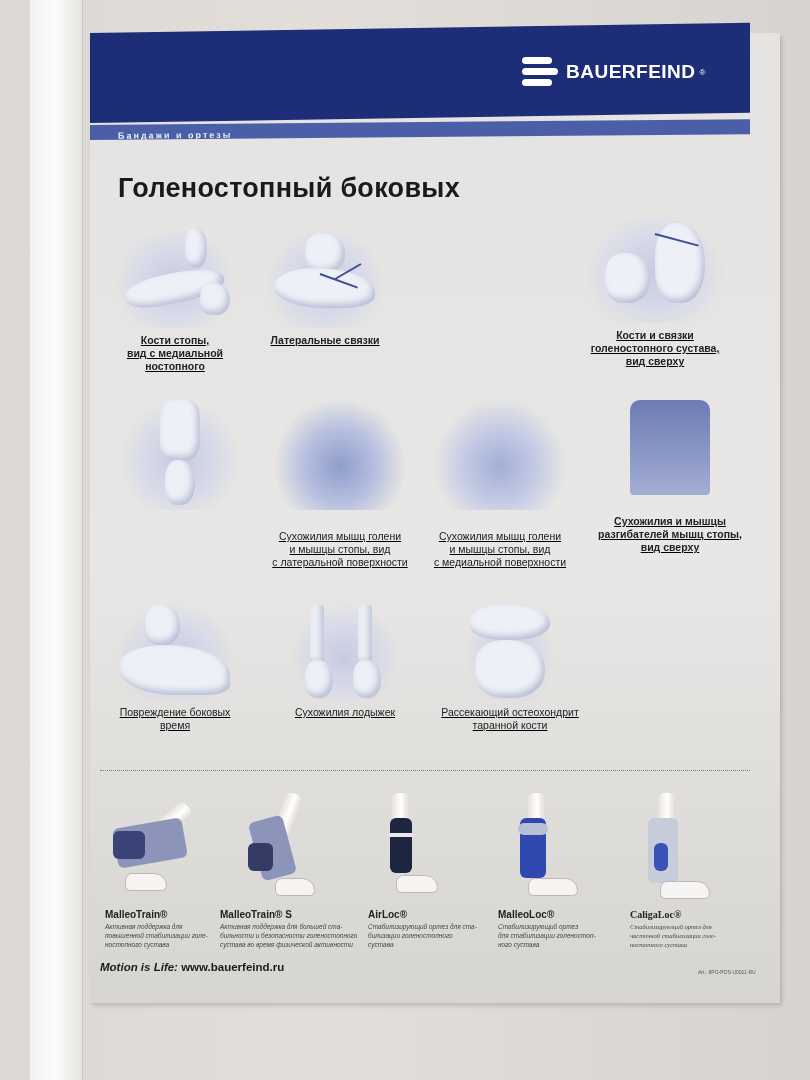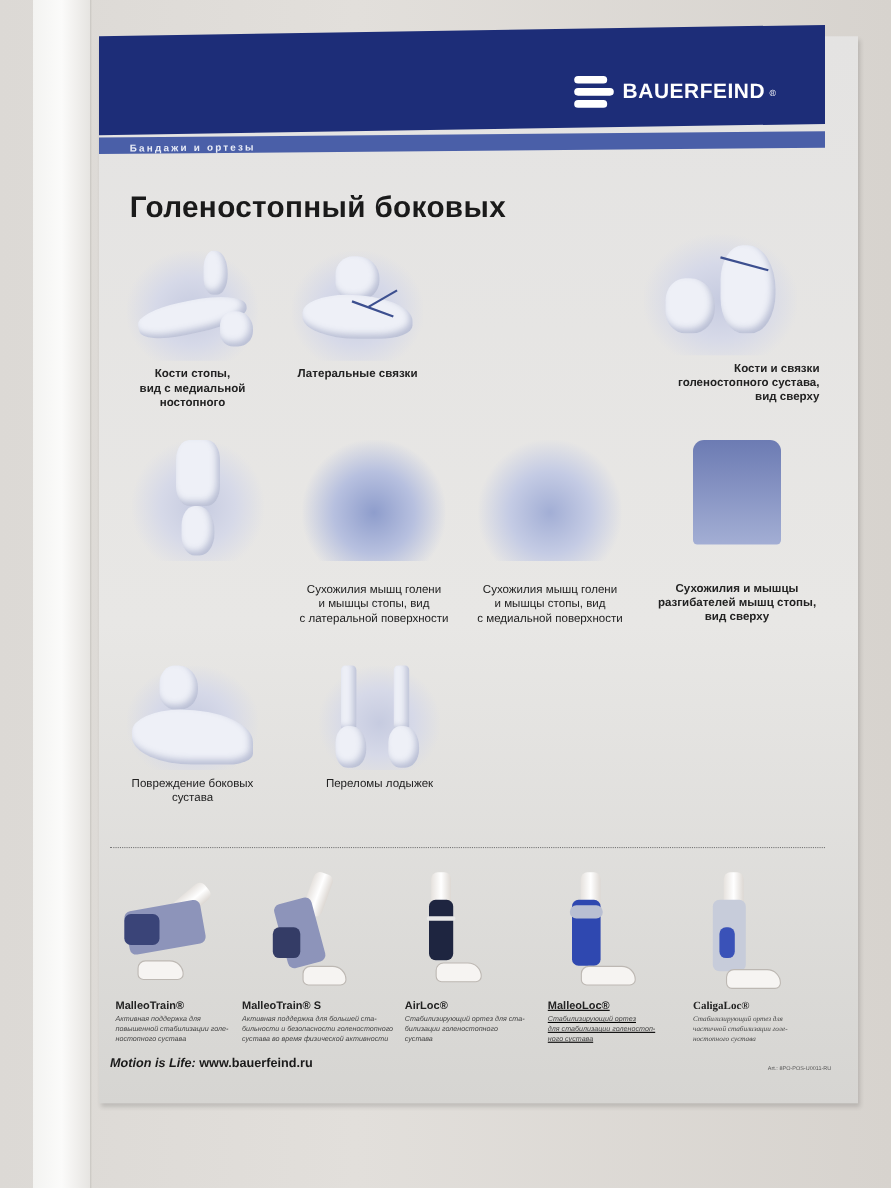--- a/index.html
+++ b/index.html
@@ -3,27 +3,27 @@
 <meta charset="utf-8">
 <style>
   html,body{margin:0;padding:0;}
   body{width:810px;height:1080px;position:relative;overflow:hidden;background:#d9d6d2;font-family:"Liberation Sans",sans-serif;}
   .wall{position:absolute;inset:0;background:linear-gradient(90deg,#dcd9d5 0%,#e2dfdb 40%,#d7d3ce 100%);}
   .frame-strip{position:absolute;left:30px;top:0;width:52px;height:1080px;background:linear-gradient(90deg,#f3f3f1 0%,#fbfbfa 50%,#e6e4e1 100%);border-right:1px solid #c9c6c1;}
   .poster{position:absolute;left:90px;top:33px;width:690px;height:970px;background:linear-gradient(180deg,#e4e3e2 0%,#e8e7e5 55%,#d6d5d2 100%);box-shadow:2px 3px 4px rgba(0,0,0,.15);}
   .blue-band{position:absolute;left:0;top:0;width:660px;height:90px;background:#1d2d78;transform:skewY(-0.9deg);transform-origin:left top;}
   .sub-band{position:absolute;left:0;top:92px;width:660px;height:15px;background:#4a5fa8;transform:skewY(-0.5deg);transform-origin:left top;}
   .sub-band span{color:#e8ecf7;font-size:9px;letter-spacing:2px;padding-left:28px;line-height:15px;font-weight:bold;}
-  .logo{position:absolute;left:432px;top:34px;display:flex;align-items:center;gap:4px;}
+  .logo{position:absolute;left:432px;top:22px;display:flex;align-items:center;gap:4px;}
   .logo-mark{width:40px;height:34px;position:relative;}
   .logo-mark i{position:absolute;left:0;height:7px;background:#fff;border-radius:4px;}
   .logo-text{color:#fff;font-weight:bold;font-size:19px;letter-spacing:0.5px;}
   .logo-reg{color:#fff;font-size:8px;vertical-align:top;}
   .title{position:absolute;left:28px;top:140px;font-size:27px;font-weight:bold;color:#1a1a1a;letter-spacing:0.3px;}
-  .cell{position:absolute;text-align:center;}
+  .cell{position:absolute;text-align:center;text-decoration:underline;}
   .ill{margin:0 auto;background:radial-gradient(ellipse at 50% 55%,#c6cbe0 0%,#d6d9e8 40%,rgba(226,226,230,0) 72%);position:relative;}
   .ill .bone{position:absolute;background:#eef0f7;border-radius:40% 50% 45% 40%;box-shadow:inset -3px -4px 6px rgba(90,100,150,.35);}
   .ill .lig{position:absolute;height:2px;background:#3c4f8f;transform-origin:left center;}
   .cap{font-size:10.5px;font-weight:bold;color:#222;line-height:13px;margin-top:6px;}
   .section-head{position:absolute;left:0;width:660px;top:548px;text-align:center;font-size:10px;font-weight:bold;color:#222;}
   .inj .cap{font-weight:normal;font-size:10.5px;color:#222;}
   .dotline{position:absolute;left:10px;top:737px;width:650px;border-top:1px dotted #777;}
   .prod{position:absolute;top:760px;width:110px;}
   .prod .pic{height:110px;position:relative;}
   .leg{position:absolute;width:18px;background:linear-gradient(90deg,#e6e2de,#fff,#ddd8d3);border-radius:6px;}
@@ -77,21 +77,21 @@
       <div class="bone" style="left:10px;top:40px;width:100px;height:40px;border-radius:40% 60% 30% 50%;"></div>
       <div class="lig" style="left:55px;top:45px;width:40px;transform:rotate(20deg);"></div>
       <div class="lig" style="left:70px;top:50px;width:30px;transform:rotate(-30deg);"></div>
     </div>
     <div class="cap">
         <div>Латеральные связки</div>
       </div>
   </div>
 
 
-  <div class="cell" style="left:475px;top:180px;width:180px;text-align:right;">
+  <div class="cell" style="left:475px;top:180px;width:180px;">
     <div class="ill" style="width:140px;height:110px;">
       <div class="bone" style="left:20px;top:40px;width:45px;height:50px;"></div>
       <div class="bone" style="left:70px;top:10px;width:50px;height:80px;"></div>
       <div class="lig" style="left:70px;top:20px;width:45px;transform:rotate(15deg);"></div>
     </div>
     <div class="cap">
         <div>Кости и связки</div>
         <div>голеностопного сустава,</div>
         <div>вид сверху</div>
       </div>
@@ -117,51 +117,61 @@
     <div class="ill" style="width:130px;height:110px;background:radial-gradient(ellipse at 50% 60%,#a2aed5 0%,#c4cbe4 40%,rgba(226,226,230,0) 72%);"></div>
     <div class="cap" style="margin-top:20px;font-weight:normal;">
         <div>Сухожилия мышц голени</div>
         <div>и мышцы стопы, вид</div>
         <div>с медиальной поверхности</div>
       </div>
   </div>
 
   <div class="cell" style="left:495px;top:367px;width:170px;">
     <div class="ill" style="width:80px;height:95px;background:linear-gradient(180deg,#6c7bb3,#a3aed4);border-radius:10px 10px 4px 4px;"></div>
-    <div class="cap" style="margin-top:34px;">
+    <div class="cap" style="margin-top:20px;">
         <div>Сухожилия и мышцы</div>
         <div>разгибателей мышц стопы,</div>
         <div>вид сверху</div>
       </div>
   </div>
 
 
   <div class="cell inj" style="left:15px;top:572px;width:140px;">
     <div class="ill" style="width:120px;height:95px;">
       <div class="bone" style="left:30px;top:0;width:35px;height:40px;"></div>
       <div class="bone" style="left:5px;top:40px;width:110px;height:50px;border-radius:40% 60% 20% 50%;"></div>
     </div>
     <div class="cap">
         <div>Повреждение боковых</div>
-        <div>сустава</div>
+        <div>время</div>
       </div>
   </div>
 
   <div class="cell inj" style="left:185px;top:572px;width:140px;">
     <div class="ill" style="width:110px;height:95px;">
       <div class="bone" style="left:20px;top:0;width:14px;height:60px;border-radius:4px;"></div>
       <div class="bone" style="left:15px;top:55px;width:28px;height:38px;"></div>
       <div class="bone" style="left:68px;top:0;width:14px;height:60px;border-radius:4px;"></div>
       <div class="bone" style="left:63px;top:55px;width:28px;height:38px;"></div>
     </div>
     <div class="cap">
-        <div>Переломы лодыжек</div>
-      </div>
-  </div>
-
+        <div>Сухожилия лодыжек</div>
+      </div>
+  </div>
+
+  <div class="cell inj" style="left:340px;top:572px;width:160px;">
+    <div class="ill" style="width:90px;height:95px;">
+      <div class="bone" style="left:5px;top:0;width:80px;height:35px;"></div>
+      <div class="bone" style="left:10px;top:35px;width:70px;height:58px;"></div>
+    </div>
+    <div class="cap">
+        <div>Рассекающий остеохондрит</div>
+        <div>таранной кости</div>
+      </div>
+  </div>
 
 
   <div class="dotline"></div>
 
   <div class="prod" style="left:15px;">
     <div class="pic">
       <div class="leg" style="left:55px;top:5px;height:50px;transform:rotate(50deg);"></div>
       <div class="brace" style="left:10px;top:30px;width:70px;height:40px;background:#8d94ba;transform:rotate(-10deg);"></div>
       <div class="brace" style="left:8px;top:38px;width:32px;height:28px;background:#3a4478;"></div>
       <div class="foot" style="left:20px;top:80px;width:40px;"></div>
@@ -196,21 +206,21 @@
       <div class="foot" style="left:55px;top:85px;width:38px;"></div>
     </div>
     <div class="pname">MalleoTrain® S</div>
     <div class="pdesc">
         <div>Активная поддержка для большей ста-</div>
         <div>бильности и безопасности голеностопного</div>
         <div>сустава во время физической активности</div>
       </div>
   </div>
 
-  <div class="prod" style="left:408px;width:120px;text-decoration:underline;">
+  <div class="prod" style="left:408px;width:120px;">
     <div class="pic">
       <div class="leg" style="left:30px;top:0;height:70px;"></div>
       <div class="brace" style="left:22px;top:25px;width:26px;height:60px;background:#2f48b0;"></div>
       <div class="brace" style="left:20px;top:30px;width:30px;height:12px;background:#b9bfd2;"></div>
       <div class="foot" style="left:30px;top:85px;width:48px;"></div>
     </div>
     <div class="pname">MalleoLoc®</div>
     <div class="pdesc">
         <div>Стабилизирующий ортез</div>
         <div>для стабилизации голеностоп-</div>

